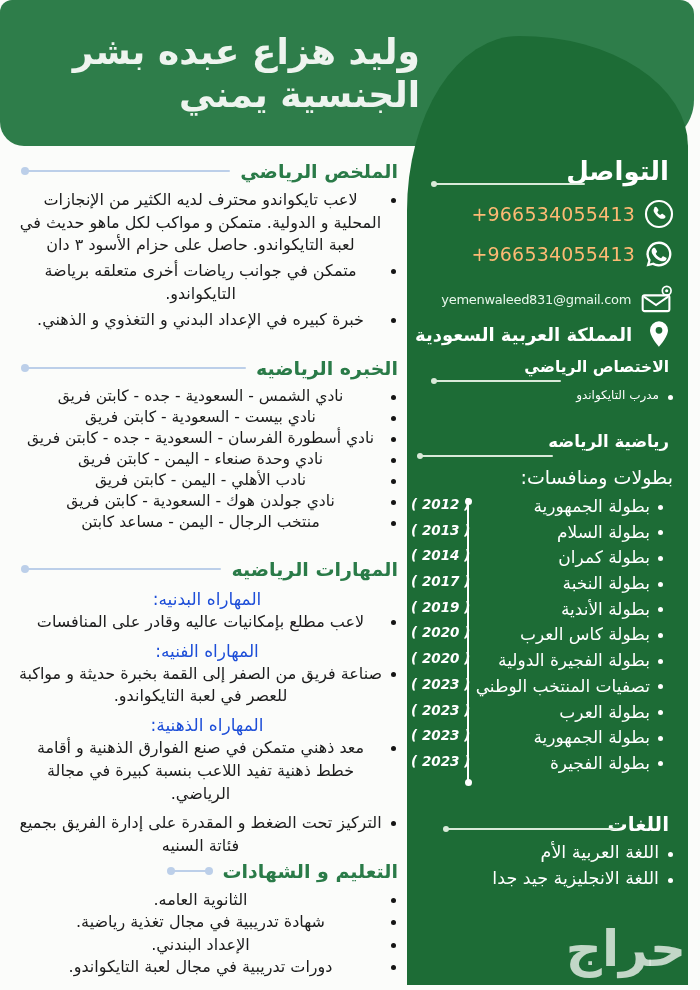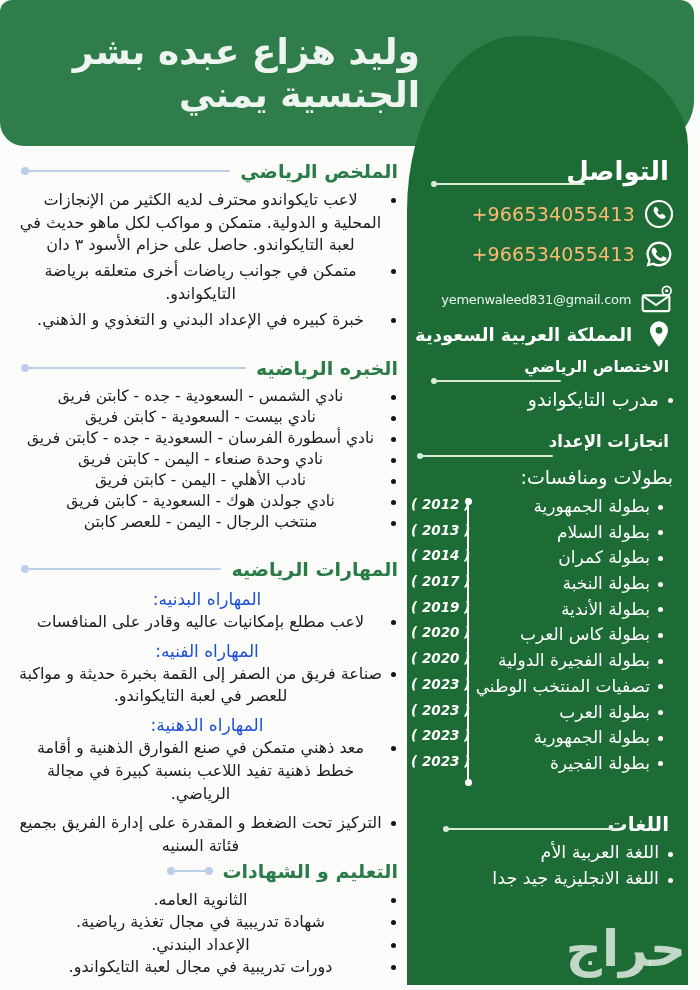--- a/index.html
+++ b/index.html
@@ -24,21 +24,21 @@
   .num{font-size:19px;letter-spacing:.2px;color:#fdba74;direction:ltr;}
   .mail{font-size:13px;letter-spacing:-.3px;color:#e9f7ec;direction:ltr;}
   .loc{font-size:18px;font-weight:bold;color:#fff;direction:rtl;white-space:nowrap;}
   .cicon{width:30px;height:30px;flex:0 0 auto;}
   .cicon.big{width:34px;height:30px;}
   .spec-title{top:322px;font-size:15.5px;}
   .spec-line{top:344px;left:26px;width:128px;}
   .p-bullets{list-style:none;margin:0;padding:0;direction:rtl;color:#fff;}
   .p-bullets li{position:relative;padding-right:14px;}
   .p-bullets li::before{content:"";position:absolute;right:0;top:.55em;width:5px;height:5px;border-radius:50%;background:#fff;}
-  .spec-list{position:absolute;top:352px;right:15px;font-size:19px;}
+  .spec-list{position:absolute;top:352px;right:15px;font-size:12px;}
   .ach-title{top:396px;font-size:16.5px;}
   .ach-line{top:419px;left:12px;width:134px;}
   .ach-sub{position:absolute;top:430px;right:15px;color:#fff;font-size:19px;direction:rtl;}
   .ach-list{position:absolute;top:460px;left:4px;right:15px;}
   .ach-row{display:flex;align-items:flex-start;height:25.7px;}
   .year{width:52px;text-align:center;font-size:13.5px;font-style:italic;font-weight:bold;color:#fff;direction:ltr;white-space:nowrap;}
   .year::before{content:"( ";}
   .year::after{content:" )";}
   .ach-label{flex:1;margin-right:10px;position:relative;direction:rtl;text-align:right;color:#fff;
              font-size:17px;white-space:nowrap;padding-right:13px;}
@@ -103,21 +103,21 @@
         <span class="sec-rule"></span>
       </div>
       <ul class="blist exp">
 
       <li>نادي الشمس - السعودية - جده - كابتن فريق</li>
           <li>نادي بيست - السعودية - كابتن فريق</li>
           <li>نادي أسطورة الفرسان - السعودية - جده - كابتن فريق</li>
           <li>نادي وحدة صنعاء - اليمن - كابتن فريق</li>
           <li>نادب الأهلي - اليمن - كابتن فريق</li>
           <li>نادي جولدن هوك - السعودية - كابتن فريق</li>
-          <li>منتخب الرجال - اليمن - للعصر كابتن</li>
+          <li>منتخب الرجال - اليمن - مساعد كابتن</li>
         </ul>
     </div>
 
     <div class="lsec s3 skl">
       <div class="sec-head">
         <span class="sec-title">المهارات الرياضيه</span>
         <span class="sec-rule"></span>
       </div>
       <div>
 
@@ -201,21 +201,21 @@
       </svg>
     </div>
 
     <div class="p-head spec-title">الاختصاص الرياضي</div>
     <div class="p-line spec-line"></div>
     <ul class="p-bullets spec-list">
 
     <li>مدرب التايكواندو</li>
       </ul>
 
-    <div class="p-head ach-title">انجازات الإعداد</div>
+    <div class="p-head ach-title">رياضية الرياضه</div>
     <div class="p-line ach-line"></div>
     <div class="ach-sub">بطولات ومنافسات:</div>
 
     <div class="ach-list">
 
         <div class="ach-row">
           <span class="year">2012</span>
           <span class="ach-label">بطولة الجمهورية</span>
         </div>
 

